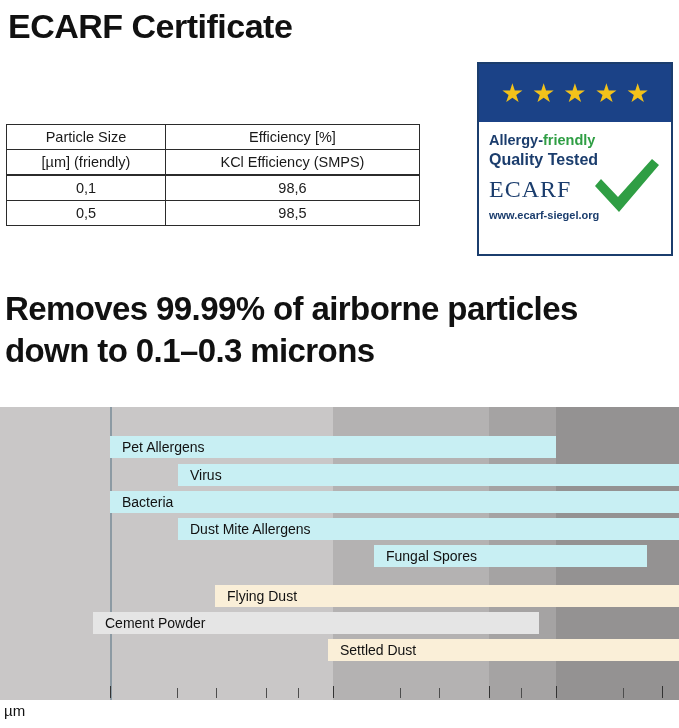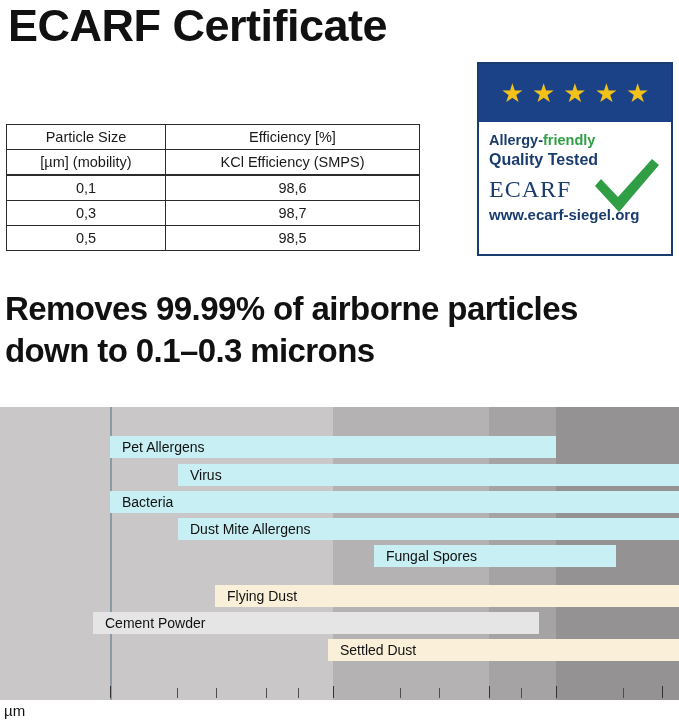--- a/index.html
+++ b/index.html
@@ -8,21 +8,21 @@
     background:#ffffff;
     font-family:"Liberation Sans","DejaVu Sans",sans-serif;
     color:#111111;
     overflow:hidden;
     position:relative;
   }
 
   
   .head{position:absolute;left:8px;top:0px;width:470px;}
   .title{
-    font-size:45px;font-weight:bold;letter-spacing:-0.5px;
+    font-size:34px;font-weight:bold;letter-spacing:-0.5px;
     line-height:44px;margin:0;padding-top:4px;color:#111;
   }
   .subtitle{
     font-size:25px;font-weight:bold;letter-spacing:-0.3px;
     line-height:34px;margin:0;padding-top:2px;color:#111;
   }
 
   
   .spec-table{
     position:absolute;left:6px;top:124px;width:414px;
@@ -59,21 +59,21 @@
   .badge-body{position:relative;height:132px;padding:9px 0 0 10px;box-sizing:border-box;}
   .badge-line1{font-size:14.5px;font-weight:bold;line-height:19px;color:#1b3d6d;}
   .badge-line1 .grn{color:#2f9e44;}
   .badge-line2{font-size:16px;font-weight:bold;line-height:19px;color:#1b3d6d;}
   .badge-ecarf{
     font-family:"Liberation Serif","DejaVu Serif",serif;
     font-size:24px;color:#1b3d6d;letter-spacing:1px;
     margin-top:7px;line-height:26px;
   }
   .badge-url{
-    font-size:15px;font-weight:bold;color:#1b3d6d;
+    font-size:11px;font-weight:bold;color:#1b3d6d;
     margin-top:5px;line-height:16px;
   }
   .badge-check{
     position:absolute;right:8px;top:34px;width:72px;height:62px;
   }
 
   
   .claim{
     position:absolute;left:5px;top:288px;width:674px;
     font-size:33px;font-weight:bold;line-height:42px;
@@ -116,30 +116,26 @@
   <h1 class="title">ECARF Certificate</h1>
 </div>
 
 <table class="spec-table">
   <tbody>
     <tr class="hdr">
       <td class="c1">Particle Size</td>
       <td class="c2">Efficiency [%]</td>
     </tr>
     <tr class="hdr2">
-      <td class="c1">[µm] (mobility)</td>
+      <td class="c1">[µm] (friendly)</td>
       <td class="c2">KCl Efficiency (SMPS)</td>
     </tr>
     <tr>
       <td class="c1">0,1</td>
       <td class="c2">98,6</td>
-    </tr>
-    <tr>
-      <td class="c1">0,3</td>
-      <td class="c2">98,7</td>
     </tr>
     <tr>
       <td class="c1">0,5</td>
       <td class="c2">98,5</td>
     </tr>
   </tbody>
 </table>
 
 <div class="badge">
   <div class="badge-stars">
@@ -179,21 +175,21 @@
       </div>
       <div class="bar" style="left: 178px; width: 501px; top: 57px; background: rgb(200, 239, 243);">
         <span>Virus</span>
       </div>
       <div class="bar" style="left: 110px; width: 569px; top: 84px; background: rgb(200, 239, 243); align-items: center;">
         <span>Bacteria</span>
       </div>
       <div class="bar" style="left: 178px; width: 501px; top: 111px; background: rgb(200, 239, 243); align-items: center;">
         <span>Dust Mite Allergens</span>
       </div>
-      <div class="bar" style="left: 374px; width: 242px; top: 138px; background: rgb(200, 239, 243);">
+      <div class="bar" style="left: 374px; width: 273px; top: 138px; background: rgb(200, 239, 243);">
         <span>Fungal Spores</span>
       </div>
       <div class="bar" style="left: 215px; width: 464px; top: 178px; background: rgb(250, 239, 216);">
         <span>Flying Dust</span>
       </div>
       <div class="bar" style="left: 93px; width: 446px; top: 205px; background: #e5e5e5;">
         <span>Cement Powder</span>
       </div>
       <div class="bar" style="left: 328px; width: 351px; top: 232px; background: rgb(250, 239, 216);">
         <span>Settled Dust</span>

